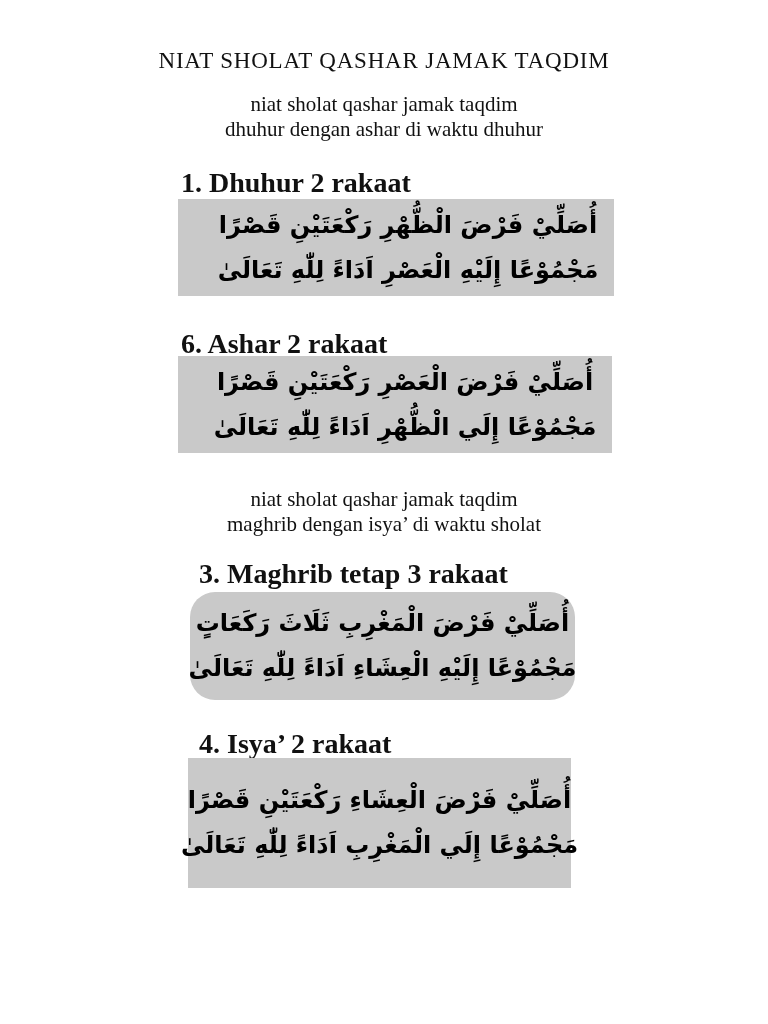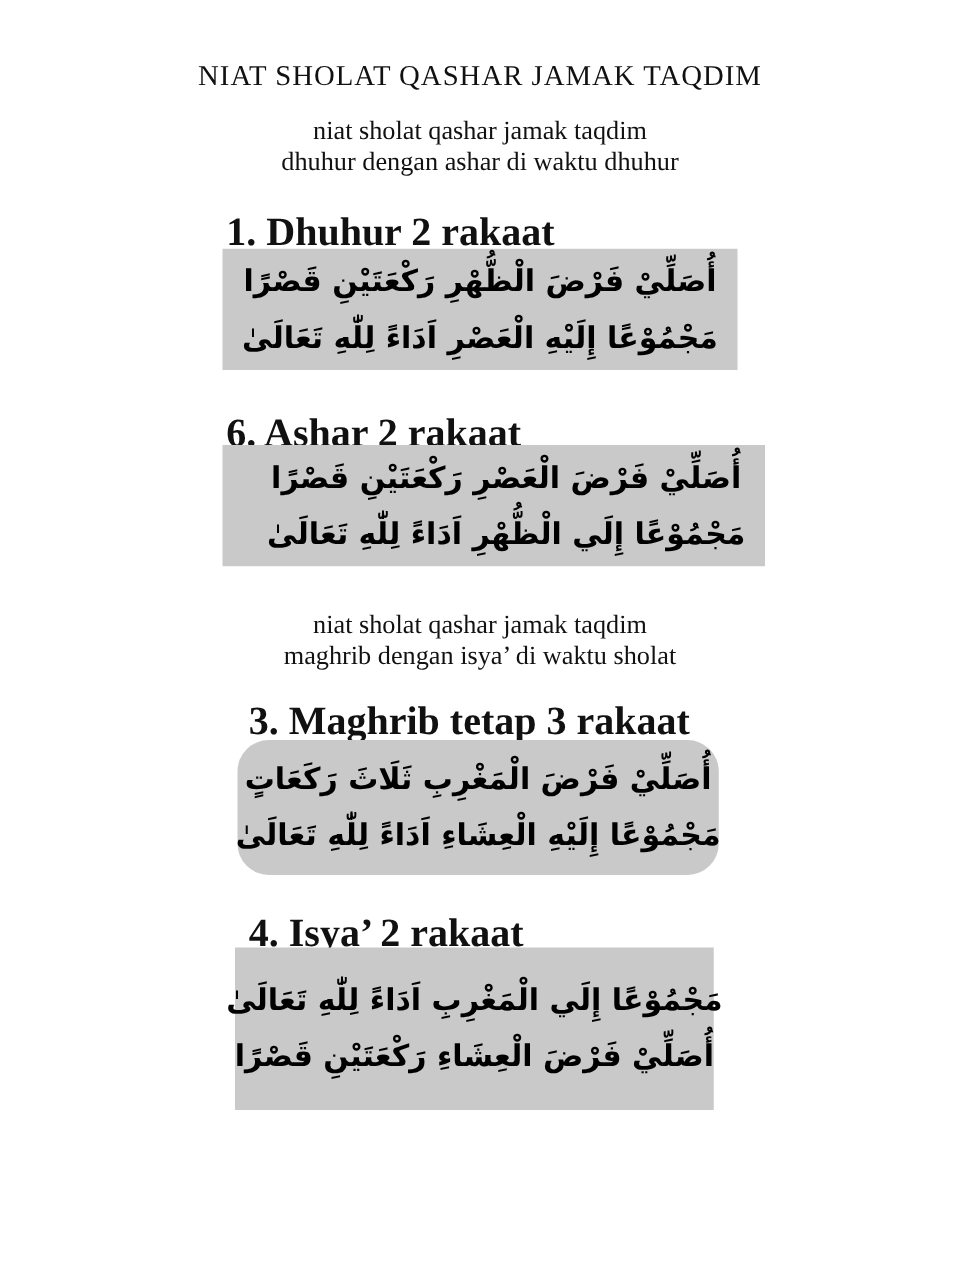--- a/index.html
+++ b/index.html
@@ -34,37 +34,37 @@
     text-align: center;
     font-size: 21px;
     line-height: 25px;
     margin: 0;
   }
   .sub-1 { top: 92px; }
   .sub-2 { top: 487px; }
   .subtitle span { display: block; }
   .heading {
     position: absolute;
-    font-size: 32px;
+    font-size: 28px;
     margin: 0;
     white-space: nowrap;
   }
   .h-1 { left: 181px; top: 167px; }
   .h-2 { left: 181px; top: 328px; }
   .h-3 { left: 199px; top: 558px; }
   .h-4 { left: 199px; top: 728px; }
   .arabic-box {
     position: absolute;
     background: #c9c9c9;
     display: flex;
     flex-direction: column;
     justify-content: center;
     align-items: center;
   }
-  .b-1 { left: 178px; top: 199px; width: 412px; height: 97px; }
+  .b-1 { left: 178px; top: 199px; width: 412px; height: 97px; padding-left: 24px; }
   .b-2 { left: 178px; top: 356px; width: 414px; height: 97px; padding-left: 20px; }
   .b-3 { left: 190px; top: 592px; width: 385px; height: 108px; border-radius: 25px; }
   .b-4 { left: 188px; top: 758px; width: 383px; height: 130px; }
   .arabic-line {
     direction: rtl;
     unicode-bidi: embed;
     font-family: "DejaVu Sans", sans-serif;
     font-weight: bold;
     font-size: 24px;
     line-height: 45px;
@@ -103,17 +103,17 @@
   </p>
 
   <h2 class="heading h-3">3. Maghrib tetap 3 rakaat</h2>
   <div class="arabic-box b-3">
     <div class="arabic-line">أُصَلِّيْ فَرْضَ الْمَغْرِبِ ثَلَاثَ رَكَعَاتٍ</div>
     <div class="arabic-line">مَجْمُوْعًا إِلَيْهِ الْعِشَاءِ اَدَاءً لِلّٰهِ تَعَالَىٰ</div>
   </div>
 
   <h2 class="heading h-4">4. Isya’ 2 rakaat</h2>
   <div class="arabic-box b-4">
+    <div class="arabic-line">أُصَلِّيْ فَرْضَ الْعِشَاءِ رَكْعَتَيْنِ قَصْرًا</div>
     <div class="arabic-line">مَجْمُوْعًا إِلَي الْمَغْرِبِ اَدَاءً لِلّٰهِ تَعَالَىٰ</div>
-    <div class="arabic-line">أُصَلِّيْ فَرْضَ الْعِشَاءِ رَكْعَتَيْنِ قَصْرًا</div>
   </div>
 
 </main>
 
 </body></html>

